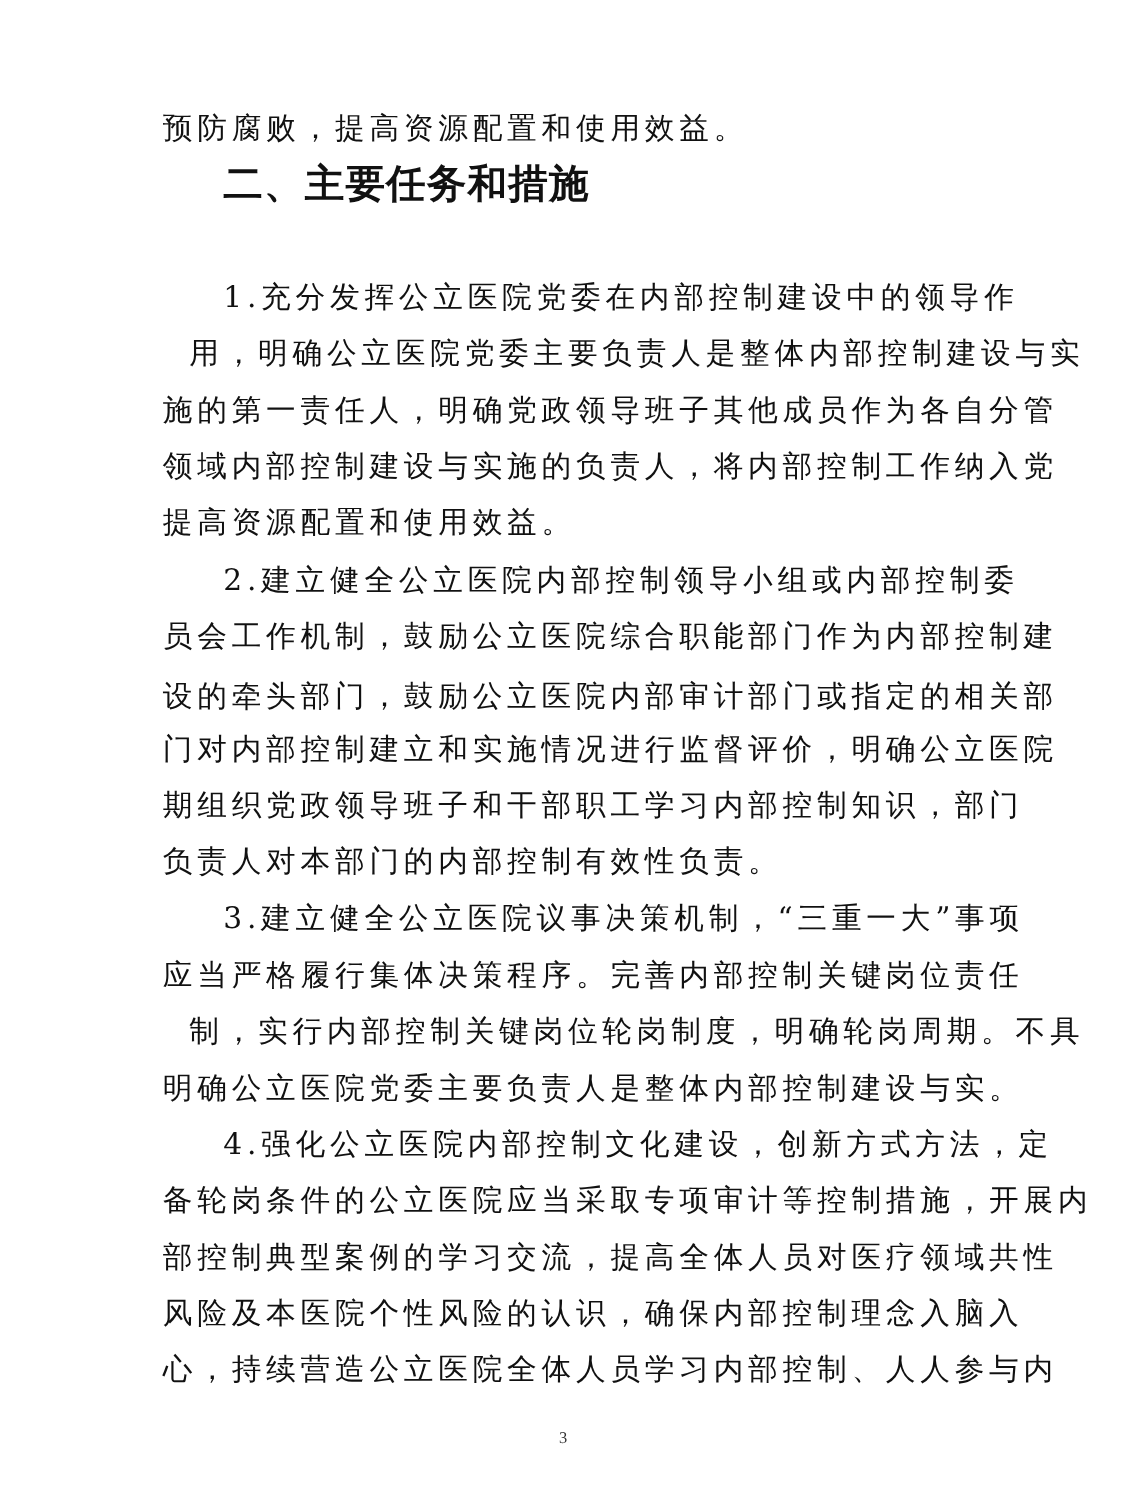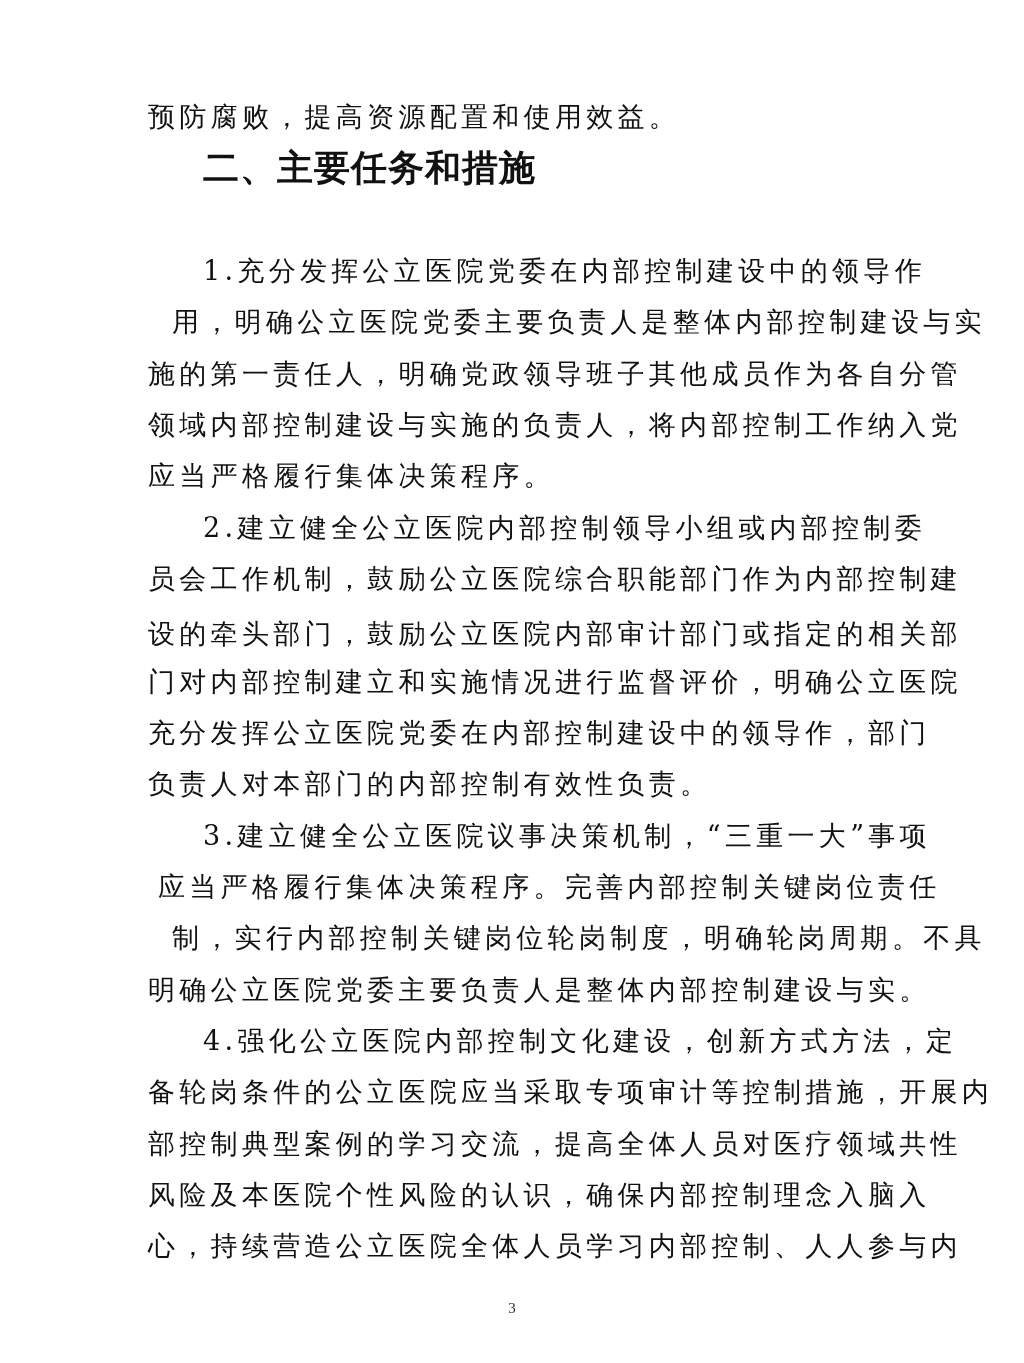--- a/index.html
+++ b/index.html
@@ -41,35 +41,35 @@
   <div class="line last" style="top:99px;">预防腐败，提高资源配置和使用效益。</div>
 
   <div class="heading">二、主要任务和措施</div>
 
 
   <div>
     <div class="line indent" style="top:253px;">1.充分发挥公立医院党委在内部控制建设中的领导作</div>
     <div class="line" style="top:304px;margin-left:24px;">用，明确公立医院党委主要负责人是整体内部控制建设与实</div>
     <div class="line" style="top:356px;">施的第一责任人，明确党政领导班子其他成员作为各自分管</div>
     <div class="line" style="top:407px;">领域内部控制建设与实施的负责人，将内部控制工作纳入党</div>
-    <div class="line last" style="top:458px;">应当严格履行集体决策程序。</div>
+    <div class="line last" style="top:458px;">提高资源配置和使用效益。</div>
   </div>
 
   <div>
     <div class="line indent" style="top:510px;">2.建立健全公立医院内部控制领导小组或内部控制委</div>
     <div class="line" style="top:561px;">员会工作机制，鼓励公立医院综合职能部门作为内部控制建</div>
     <div class="line" style="top:616px;">设的牵头部门，鼓励公立医院内部审计部门或指定的相关部</div>
     <div class="line" style="top:664px;">门对内部控制建立和实施情况进行监督评价，明确公立医院</div>
-    <div class="line" style="top:715px;">充分发挥公立医院党委在内部控制建设中的领导作，部门</div>
+    <div class="line" style="top:715px;">期组织党政领导班子和干部职工学习内部控制知识，部门</div>
     <div class="line last" style="top:766px;">负责人对本部门的内部控制有效性负责。</div>
   </div>
 
   <div>
     <div class="line indent" style="top:818px;">3.建立健全公立医院议事决策机制，“三重一大”事项</div>
-    <div class="line" style="top:869px;margin-left:10px;">应当严格履行集体决策程序。完善内部控制关键岗位责任</div>
+    <div class="line" style="top:869px;">应当严格履行集体决策程序。完善内部控制关键岗位责任</div>
     <div class="line" style="top:920px;margin-left:24px;">制，实行内部控制关键岗位轮岗制度，明确轮岗周期。不具</div>
     <div class="line last" style="top:972px;">明确公立医院党委主要负责人是整体内部控制建设与实。</div>
   </div>
 
   <div>
     <div class="line indent" style="top:1023px;">4.强化公立医院内部控制文化建设，创新方式方法，定</div>
     <div class="line" style="top:1074px;">备轮岗条件的公立医院应当采取专项审计等控制措施，开展内</div>
     <div class="line" style="top:1126px;">部控制典型案例的学习交流，提高全体人员对医疗领域共性</div>
     <div class="line" style="top:1177px;">风险及本医院个性风险的认识，确保内部控制理念入脑入</div>
     <div class="line" style="top:1228px;">心，持续营造公立医院全体人员学习内部控制、人人参与内</div>

